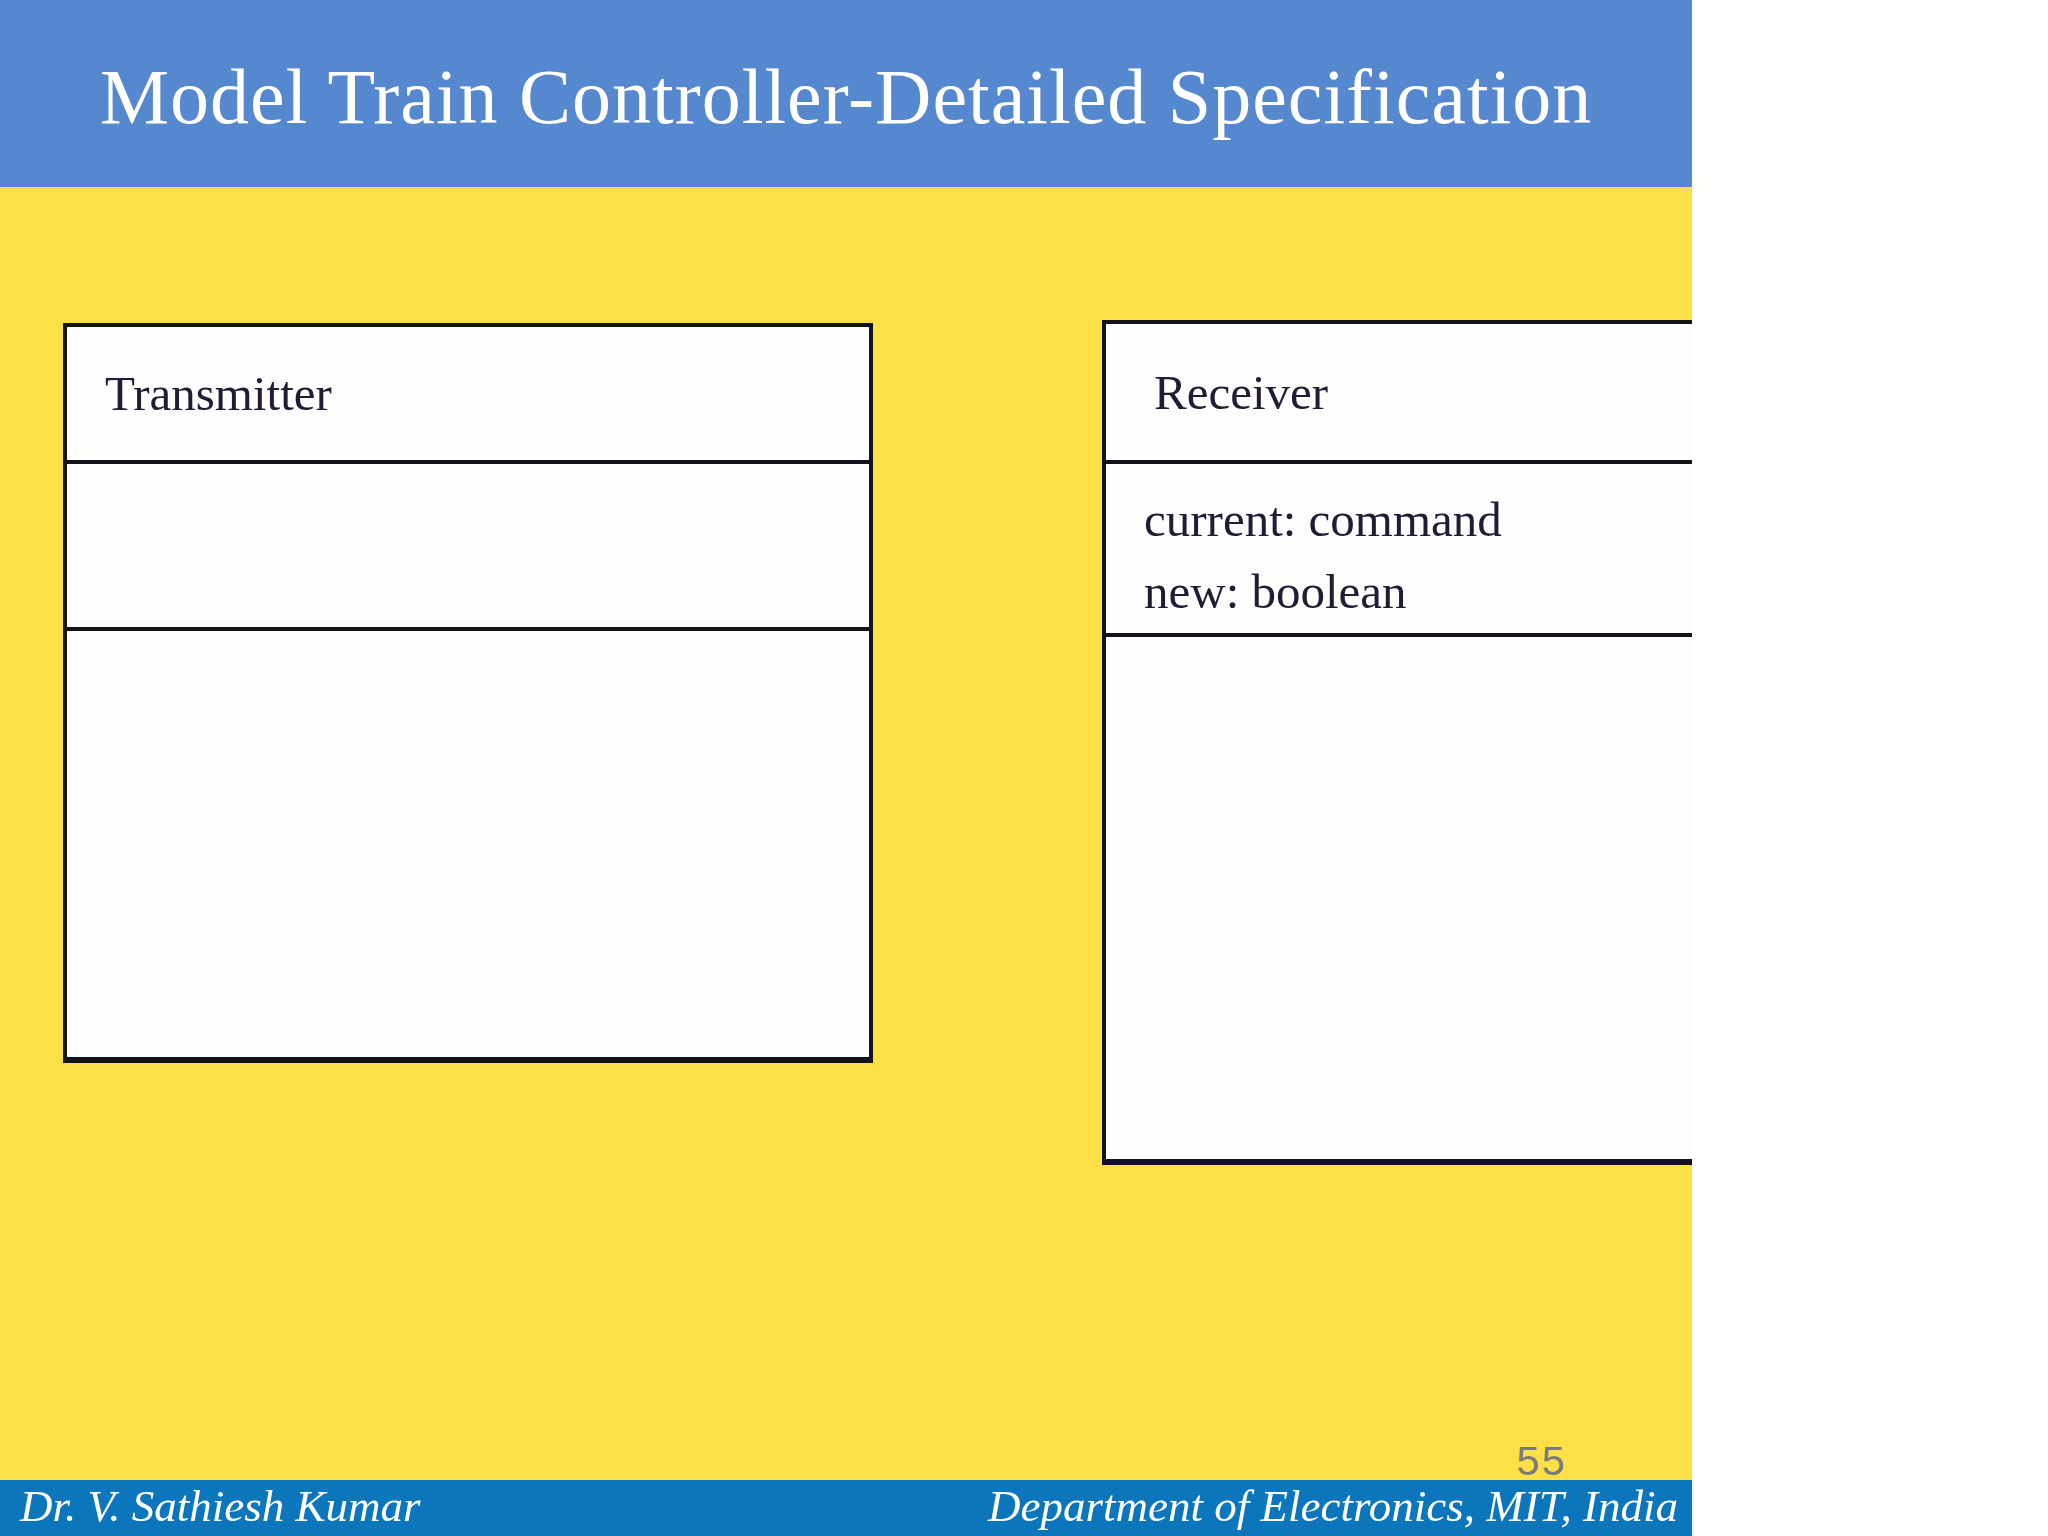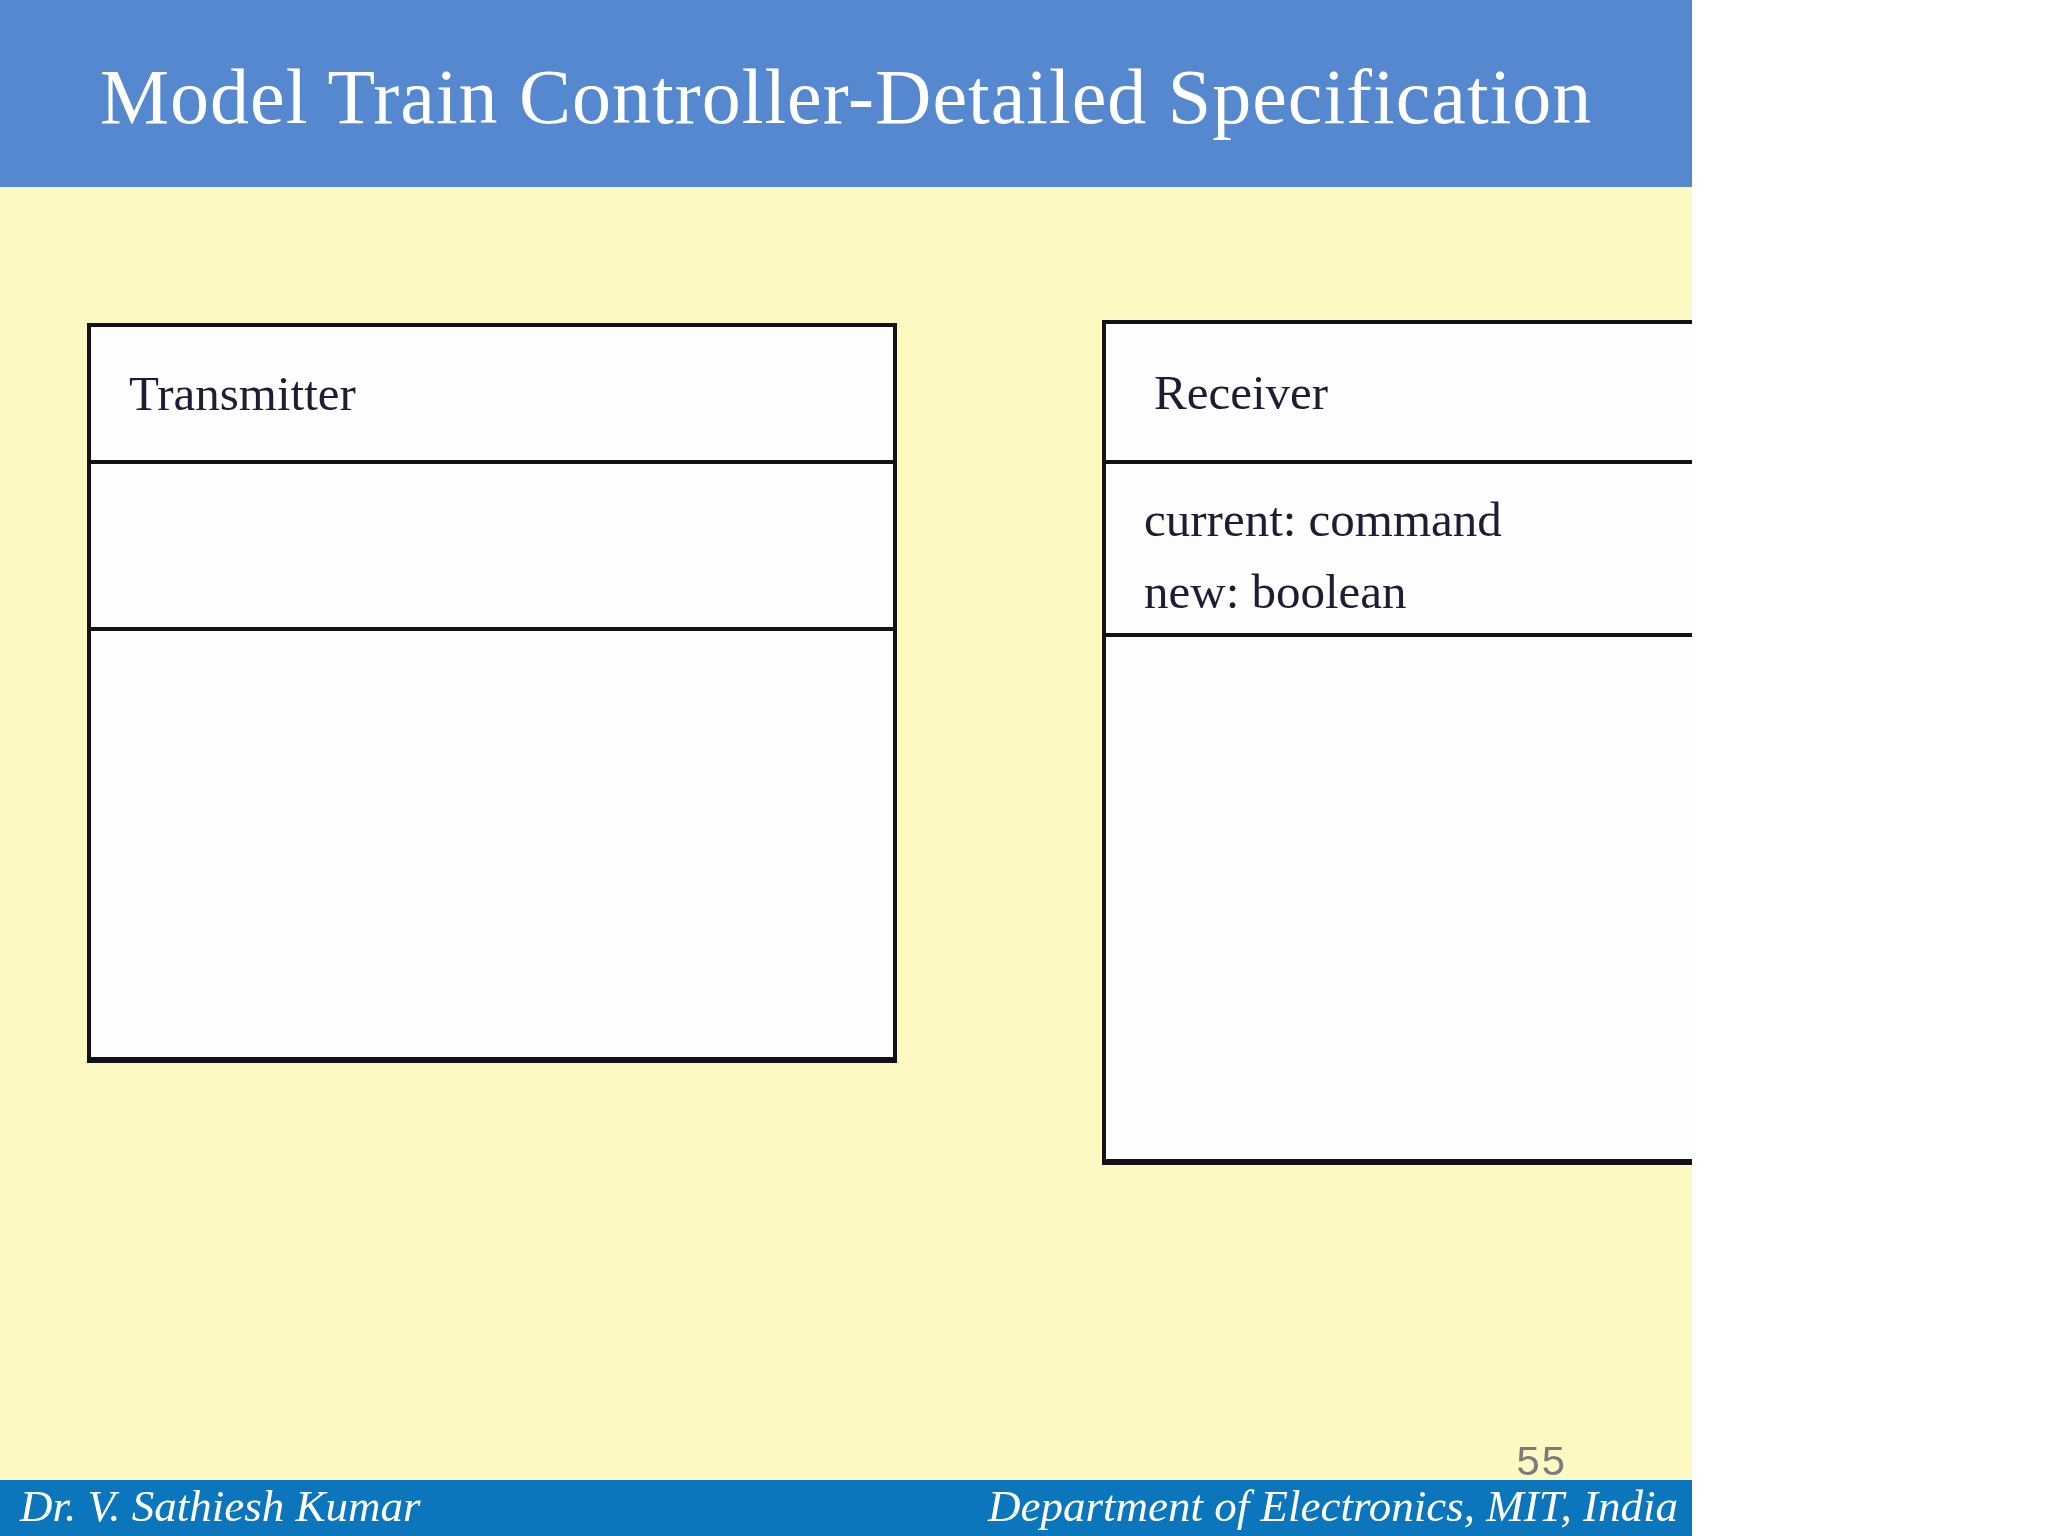--- a/index.html
+++ b/index.html
@@ -1,20 +1,20 @@
 <!DOCTYPE html>
 <html><head>
 <meta charset="utf-8">
 <style>
   html, body { margin: 0; padding: 0; background: #ffffff; }
   .slide {
     position: relative;
     width: 1692px;
     height: 1536px;
-    background: #fef9c3;
+    background: #fde047;
     overflow: hidden;
     font-family: "Liberation Serif", serif;
   }
 
   
   .title-bar {
     position: absolute;
     top: 0; left: 0;
     width: 100%;
     height: 187px;
@@ -59,21 +59,21 @@
   }
   .uml-box .ops-compartment {
     flex: 1;
     font-size: 49px;
   }
   .attr-line { line-height: 72px; }
   .op-line   { line-height: 72px; padding-left: 38px; }
   .op-line.indent { padding-left: 96px; }
   .op-line.gap-before { margin-top: 24px; }
 
-  .transmitter-box { left: 63px;  top: 323px; width: 810px; height: 740px; margin-left: 24px; }
+  .transmitter-box { left: 63px;  top: 323px; width: 810px; height: 740px; }
   .transmitter-box .name-compartment  { height: 137px; }
   .transmitter-box .attrs-compartment { height: 167px; }
   .transmitter-box .ops-compartment   { padding-top: 52px; }
 
   .receiver-box { left: 1102px; top: 320px; width: 893px; height: 845px; }
   .receiver-box .name-compartment  { height: 140px; padding-left: 48px; }
   .receiver-box .attrs-compartment { height: 173px; font-family: Liberation Serif, serif; }
   .receiver-box .ops-compartment   { padding-top: 36px; }
 
   

